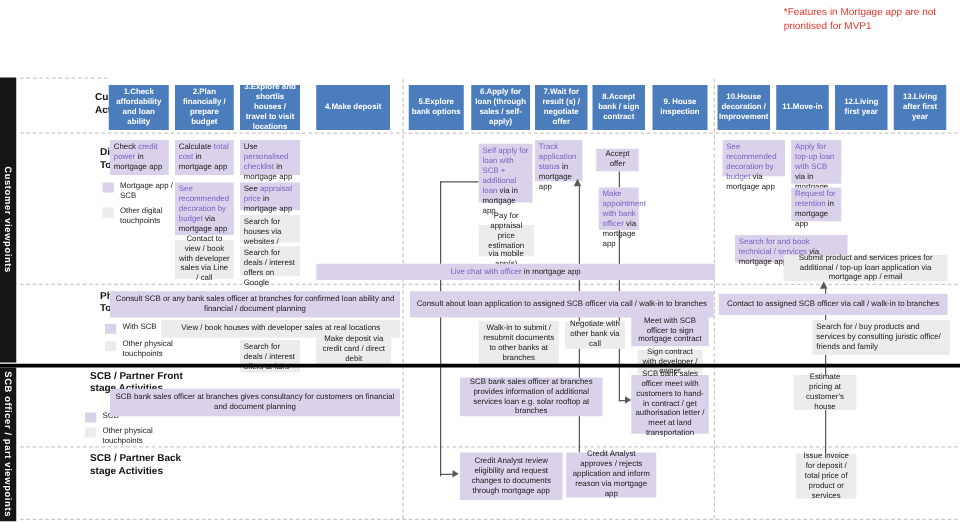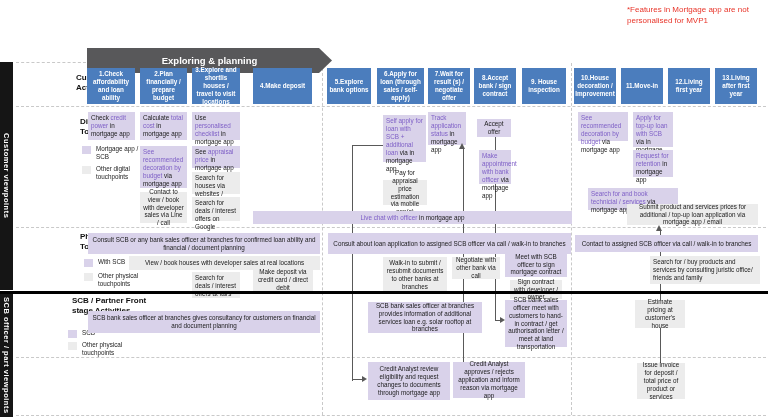--- a/index.html
+++ b/index.html
@@ -41,25 +41,22 @@
   .ar-r{position:absolute;width:0;height:0;border-top:3.5px solid transparent;border-bottom:3.5px solid transparent;
         border-left:5.5px solid #595959;z-index:3;}
   .ar-u{position:absolute;width:0;height:0;border-left:3.5px solid transparent;border-right:3.5px solid transparent;
         border-bottom:6px solid #595959;z-index:3;}
 </style>
 </head>
 <body>
 
 <div id="canvas">
 
-  <div class="note">*Features in Mortgage app are not personalised for MVP1</div>
-
-  <div class="phase p1" style="left:87px;width:245px;">
-      <span>Exploring &amp; planning</span>
-    </div>
+  <div class="note">*Features in Mortgage app are not prioritised for MVP1</div>
+
 
   <div class="dash-h" style="left:16px;top:62px;width:70px;"></div>
   <div class="dash-h" style="left:16px;top:106px;width:750px;"></div>
   <div class="dash-h" style="left:16px;top:227px;width:750px;"></div>
   <div class="dash-h" style="left:16px;top:357px;width:750px;"></div>
   <div class="dash-h" style="left:16px;top:415px;width:750px;"></div>
   <div class="dash-v" style="left:322px;top:63px;height:352px;"></div>
   <div class="dash-v" style="left:571px;top:63px;height:352px;"></div>
   <div class="sep"></div>
 
@@ -95,20 +92,21 @@
   <div class="rowlab" style="left:72px;top:296px;width:80px;">SCB / Partner Front stage Activities</div>
   <div class="leg" style="left:68px;top:329px;width:80px;">
       <span class="sw lav"></span>
       <span class="lt">SCB</span>
     </div>
   <div class="leg" style="left:68px;top:341px;width:80px;">
       <span class="sw gry"></span>
       <span class="lt">Other physical touchpoints</span>
     </div>
 
+  <div class="rowlab" style="left:72px;top:362px;width:80px;">SCB / Partner Back stage Activities</div>
 
   <div class="act" style="left:87px;width:48px;">1.Check affordability and loan ability</div>
   <div class="act" style="left:140px;width:47px;">2.Plan financially / prepare budget</div>
   <div class="act" style="left:192px;width:48px;">3.Explore and shortlis houses / travel to visit locations</div>
   <div class="act" style="left:253px;width:59px;">4.Make deposit</div>
   <div class="act" style="left:327px;width:44px;">5.Explore bank options</div>
   <div class="act" style="left:377px;width:47px;">6.Apply for loan (through sales / self-apply)</div>
   <div class="act" style="left:428px;width:42px;">7.Wait for result (s) / negotiate offer</div>
   <div class="act" style="left:474px;width:42px;">8.Accept bank / sign contract</div>
   <div class="act" style="left:522px;width:44px;">9. House inspection</div>

